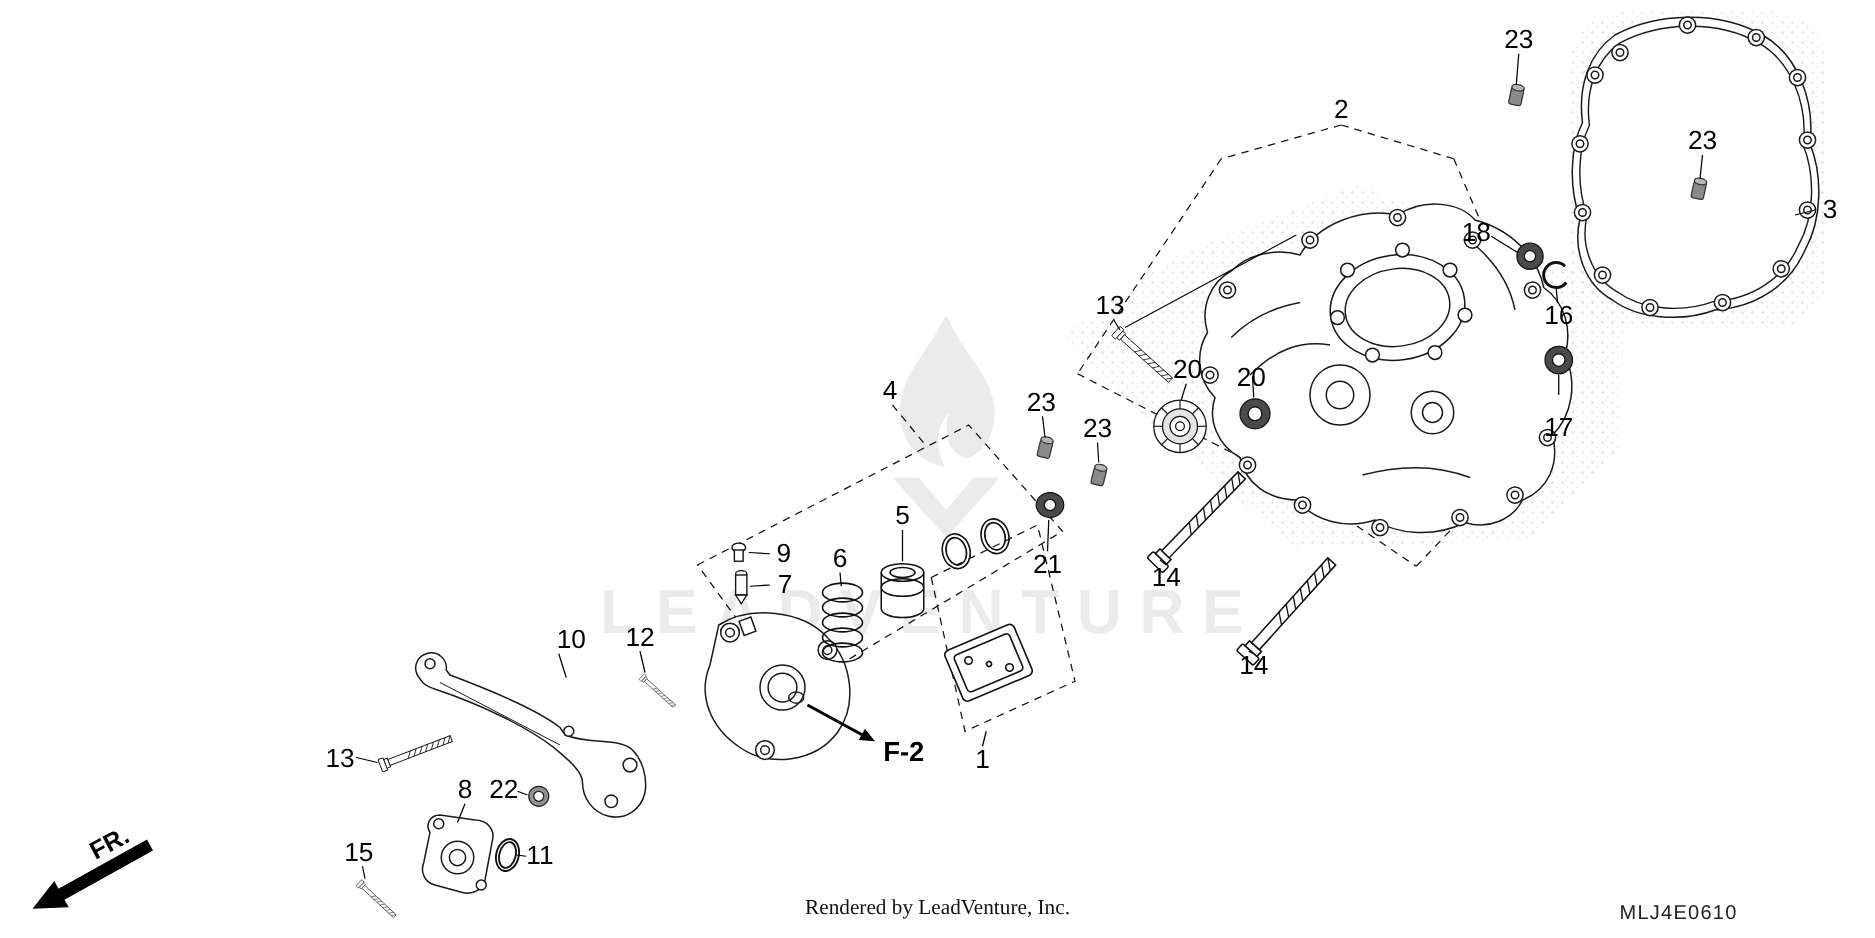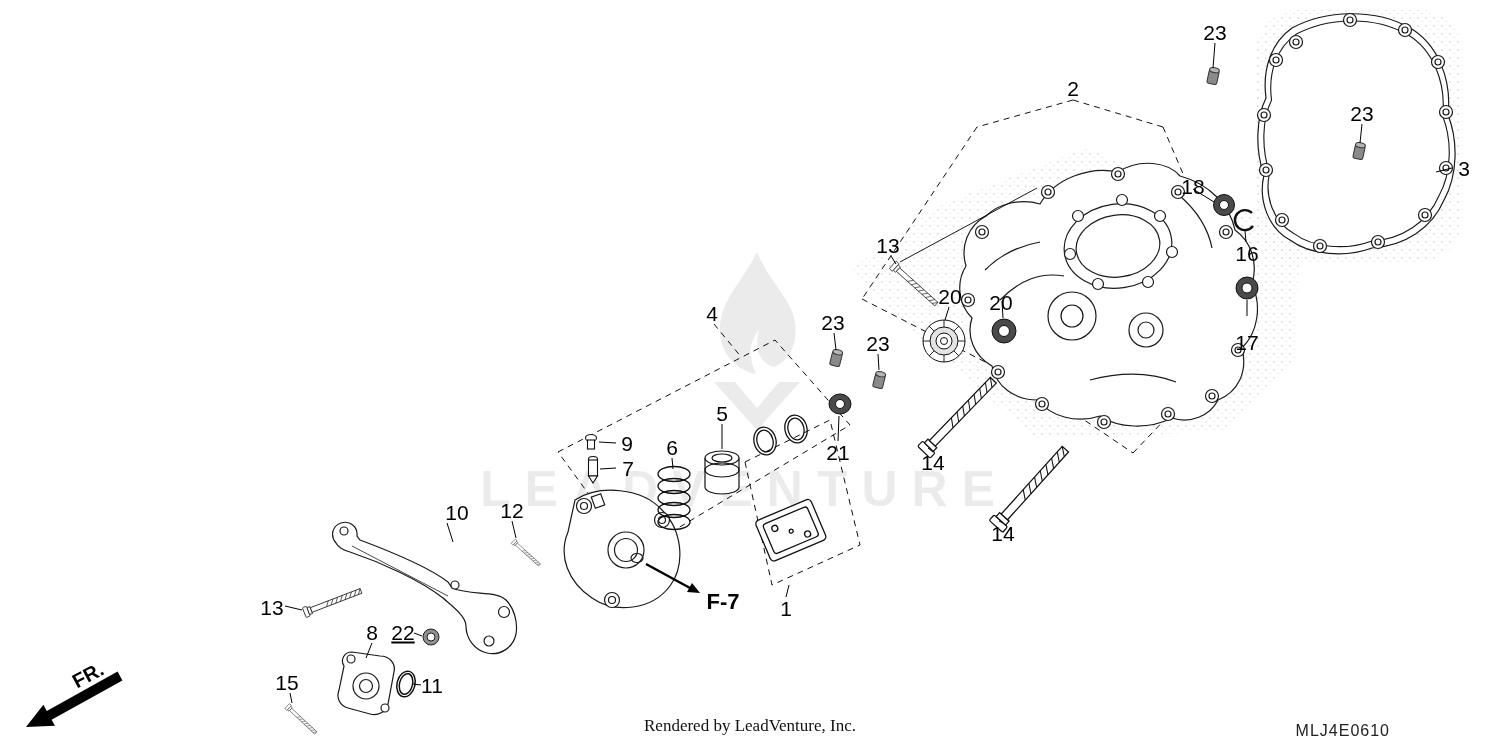--- a/index.html
+++ b/index.html
@@ -354,47 +354,47 @@
     <g>
       <polygon points="117.6,671.6 46.8,710.9 43.4,704.8 26,727 55,725.8 51.6,719.7 122.4,680.4" fill="#000"></polygon>
     </g>
   </svg>
 
   <div class="callout-layer">
       <span class="callout" style="left: 1215px; top: 32px;">23</span>
       <span class="callout" style="left: 1073px; top: 88px;">2</span>
       <span class="callout" style="left: 1362px; top: 113px;">23</span>
       <span class="callout" style="left: 1464px; top: 168px;">3</span>
-      <span class="callout" style="left: 1181px; top: 186px; margin-left: 12px;">18</span>
+      <span class="callout" style="left: 1181px; top: 186px;">18</span>
       <span class="callout" style="left: 888px; top: 245px;">13</span>
       <span class="callout" style="left: 1247px; top: 253px; text-align: right;">16</span>
       <span class="callout" style="left: 950px; top: 296px;">20</span>
       <span class="callout" style="left: 1001px; top: 290px; margin-top: 12px;">20</span>
       <span class="callout" style="left: 712px; top: 313px;">4</span>
       <span class="callout" style="left: 833px; top: 322px;">23</span>
       <span class="callout" style="left: 1247px; top: 342px;">17</span>
       <span class="callout" style="left: 878px; top: 343px;">23</span>
       <span class="callout" style="left: 722px; top: 413px;">5</span>
       <span class="callout" style="left: 627px; top: 443px;">9</span>
       <span class="callout" style="left: 838px; top: 452px;">21</span>
       <span class="callout" style="left: 672px; top: 447px;">6</span>
       <span class="callout" style="left: 933px; top: 462px;">14</span>
       <span class="callout" style="left: 628px; top: 468px;">7</span>
       <span class="callout" style="left: 457px; top: 512px;">10</span>
       <span class="callout" style="left: 512px; top: 510px; text-align: center;">12</span>
       <span class="callout" style="left: 1003px; top: 533px;">14</span>
       <span class="callout" style="left: 786px; top: 608px;">1</span>
       <span class="callout" style="left: 272px; top: 607px;">13</span>
       <span class="callout" style="left: 372px; top: 632px;">8</span>
-      <span class="callout" style="left: 403px; top: 632px; text-decoration: underline;">22</span>
+      <span class="callout" style="left: 403px; top: 632px;">22</span>
       <span class="callout" style="left: 432px; top: 685px;">11</span>
       <span class="callout" style="left: 287px; top: 682px;">15</span>
     </div>
 
-  <div class="ref-label" style="left: 723px; top: 602px;">F-7</div>
+  <div class="ref-label" style="left: 723px; top: 602px;">F-2</div>
 
   <div class="fr-label">FR.</div>
 
   <div class="footer-center">Rendered by LeadVenture, Inc.</div>
 
   <div class="footer-code">MLJ4E0610</div>
 
 </div>
 
 </body></html>

